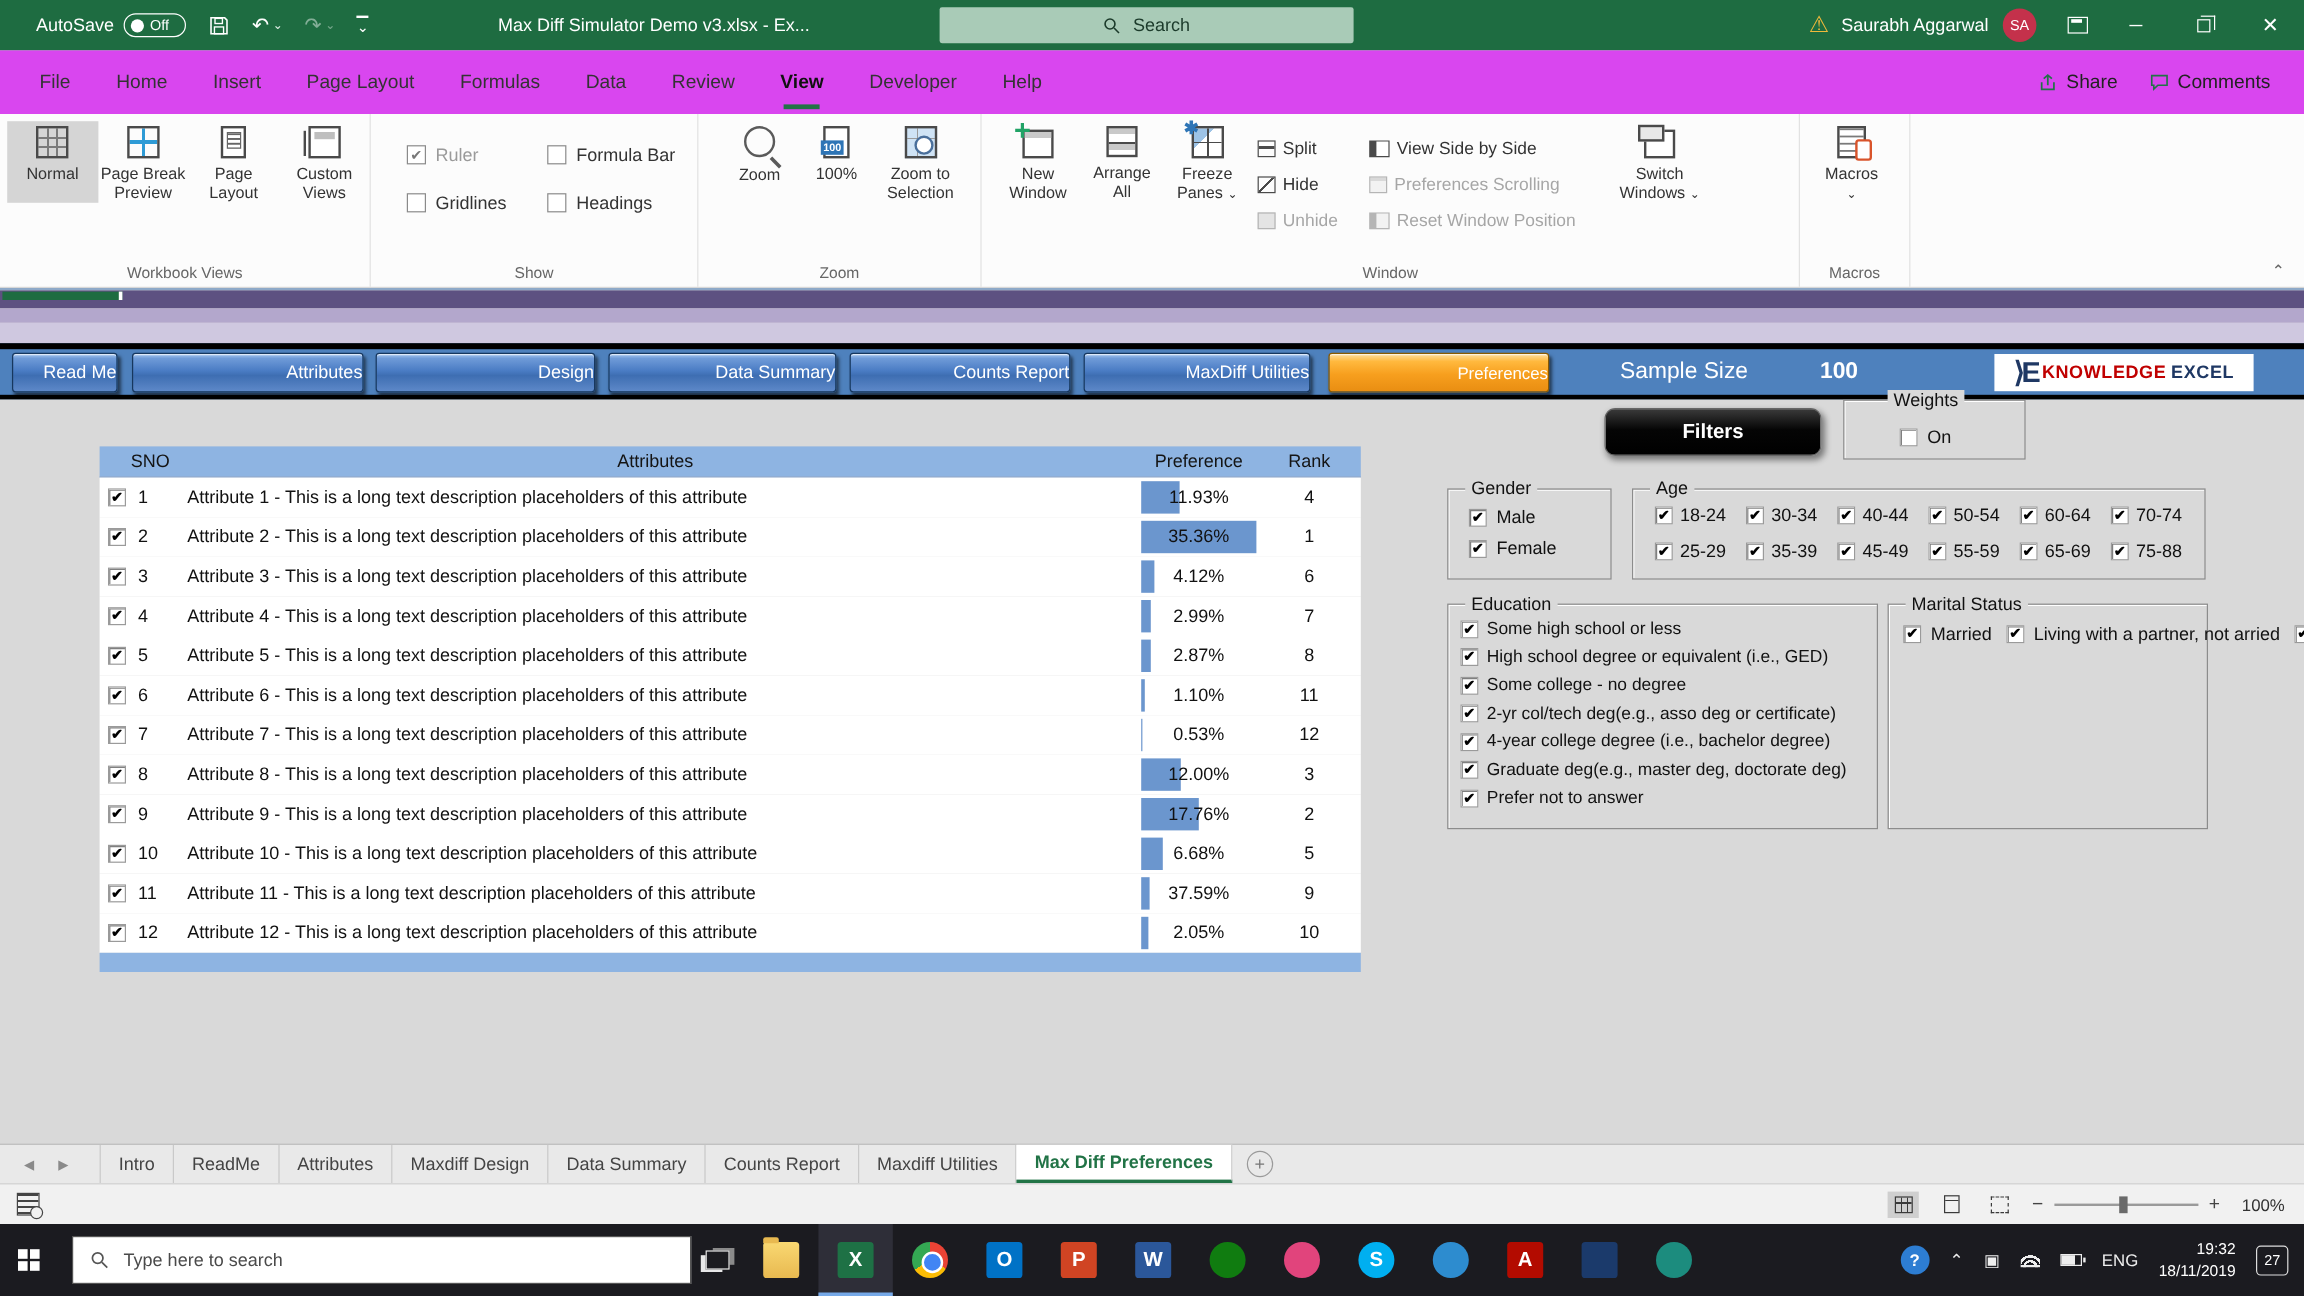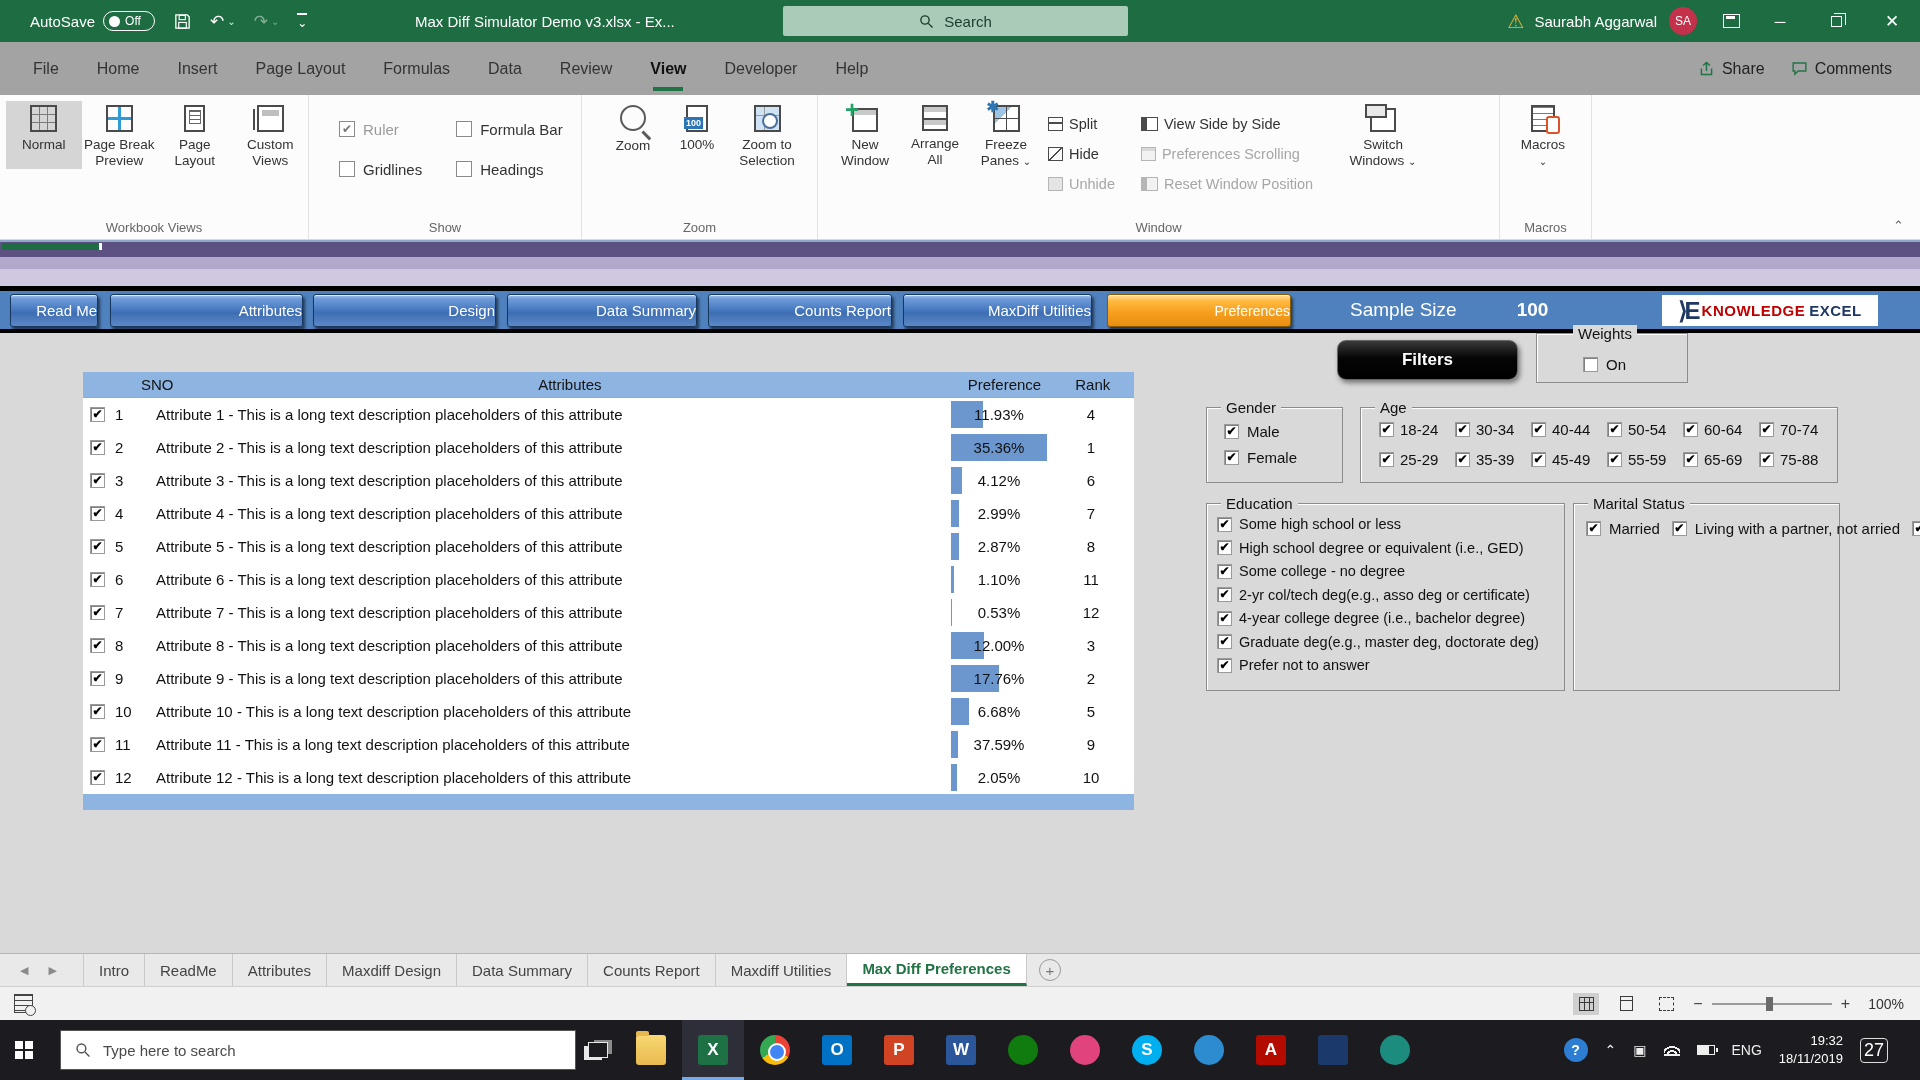--- a/index.html
+++ b/index.html
@@ -18,21 +18,21 @@
   #tb-right{position:absolute;right:0;top:0;height:42px;display:flex;align-items:center;}
   .warn{color:#F0B93B;font-size:19px;margin-right:10px;}
   .avatar{width:28px;height:28px;border-radius:50%;background:#C4314B;color:#fff;font-size:12px;display:flex;align-items:center;justify-content:center;margin:0 14px 0 12px;}
   .winbtn{width:56px;height:42px;display:flex;align-items:center;justify-content:center;color:#fff;font-size:15px;}
   .restore-ic{width:11px;height:11px;border:1.3px solid #fff;position:relative;}
   .restore-ic:before{content:"";position:absolute;left:2px;top:-4px;width:11px;height:11px;border:1.3px solid #fff;border-bottom:none;border-left:none;}
   .ribdisp-ic{width:17px;height:14px;border:1.4px solid #fff;position:relative;margin:0 12px;}
   .ribdisp-ic:before{content:"";position:absolute;left:2px;top:1px;width:9px;height:3px;background:#fff;}
 
   
-  #menubar{position:absolute;left:0;top:42px;width:1920px;height:53px;background:#a3a3a3;display:flex;align-items:center;}
+  #menubar{position:absolute;left:0;top:42px;width:1920px;height:53px;background:#d946ef;display:flex;align-items:center;}
   .mtab{padding:0 19px;font-size:16px;color:#333;height:53px;display:flex;align-items:center;position:relative;}
   .mtab.active{font-weight:bold;color:#111;}
   .mtab.active:after{content:"";position:absolute;left:22px;right:22px;bottom:4px;height:4px;background:#217346;}
   #menubar-right{margin-left:auto;display:flex;align-items:center;gap:26px;margin-right:28px;}
   .mr-btn{display:flex;align-items:center;gap:7px;font-size:16px;color:#222;}
 
   
   #ribbon{position:absolute;left:0;top:95px;width:1920px;height:145px;background:#FCFCFC;border-bottom:1px solid #D8D8D8;display:flex;}
   .grp{height:100%;border-right:1px solid #E2E2E2;position:relative;padding-top:6px;}
   .grp-label{position:absolute;bottom:4px;left:0;right:0;text-align:center;font-size:13px;color:#666;}
@@ -100,21 +100,21 @@
   #ke-logo{position:absolute;left:1662px;top:4px;width:216px;height:31px;background:#fff;display:flex;align-items:center;justify-content:center;gap:4px;}
   .ke-mark{color:#1F3864;font-weight:bold;font-size:24px;letter-spacing:-3px;}
   .ke-red{color:#C00000;font-size:15px;font-weight:bold;letter-spacing:.5px;}
   .ke-navy{color:#1F3864;font-size:15px;font-weight:bold;letter-spacing:.5px;}
 
   
   #sheet{position:absolute;left:0;top:333px;width:1920px;height:620px;background:#D9D9D9;}
   
   #attr-table{position:absolute;left:83px;top:39px;width:1051px;}
   .thead{display:flex;height:26px;background:#8EB4E2;border-bottom:1px solid #93A9C8;font-size:15px;color:#141414;align-items:center;}
-  .h-sno{width:59px;padding-left:16px;margin-left:42px;}
+  .h-sno{width:59px;padding-left:26px;}
   .h-attr{width:808px;text-align:center;}
   .h-pref{width:98px;text-align:center;}
   .h-rank{width:86px;text-align:center;}
   .trow{display:flex;height:33px;background:#fff;align-items:center;font-size:15px;color:#111;}
   .c-sno{width:59px;display:flex;align-items:center;gap:10px;padding-left:7px;}
   .c-attr{width:808px;padding-left:14px;white-space:nowrap;overflow:hidden;}
   .c-pref{width:98px;position:relative;height:100%;display:flex;align-items:center;justify-content:center;}
   .c-pref .bar{position:absolute;left:1px;top:3px;bottom:3px;background:#6B96CE;}
   .c-pref .pv{position:relative;}
   .c-rank{width:86px;text-align:center;}
@@ -190,21 +190,21 @@
   .ic-acrobat{background:#B30B00;border-radius:3px;}
   .ic-navy{background:#1B3A6B;border-radius:3px;color:#F4C430;}
   .ic-paint{background:#1C8C7E;border-radius:50%;}
   #tray{margin-left:auto;display:flex;align-items:center;gap:17px;margin-right:10px;}
   .help-ic{width:24px;height:24px;border-radius:50%;background:#2D7DD2;color:#fff;font-size:14px;font-weight:bold;display:flex;align-items:center;justify-content:center;}
   .tray-ic{color:#eee;font-size:14px;}
   .wifi-ic{width:16px;height:12px;background:linear-gradient(to top,#eee 2px,transparent 2px),radial-gradient(circle at 50% 100%,transparent 4px,#eee 4px,#eee 6px,transparent 6px,transparent 8px,#eee 8px,#eee 10px,transparent 10px);}
   .batt-ic{width:18px;height:10px;border:1.4px solid #eee;position:relative;background:linear-gradient(to right,#eee 11px,transparent 11px);}
   .batt-ic:after{content:"";position:absolute;right:-4px;top:2px;width:2px;height:4px;background:#eee;}
   #clock{text-align:right;font-size:13px;line-height:1.35;}
-  .badge{min-width:27px;height:25px;border:1.6px solid #ddd;border-radius:4px;display:flex;align-items:center;justify-content:center;font-size:18px;padding:5px 3px;margin-right:22px;}
+  .badge{min-width:27px;height:25px;border:1.6px solid #ddd;border-radius:4px;display:flex;align-items:center;justify-content:center;font-size:12px;padding:5px 3px;margin-right:3px;}
   svg{display:block;}
 </style>
 </head>
 <body>
 
 <div id="titlebar">
   <span class="tb-txt" style="margin-left:30px">AutoSave</span>
   <span class="autosave-pill">
     <span class="autosave-dot"></span>
     <span style="font-size:12px">Off</span>

